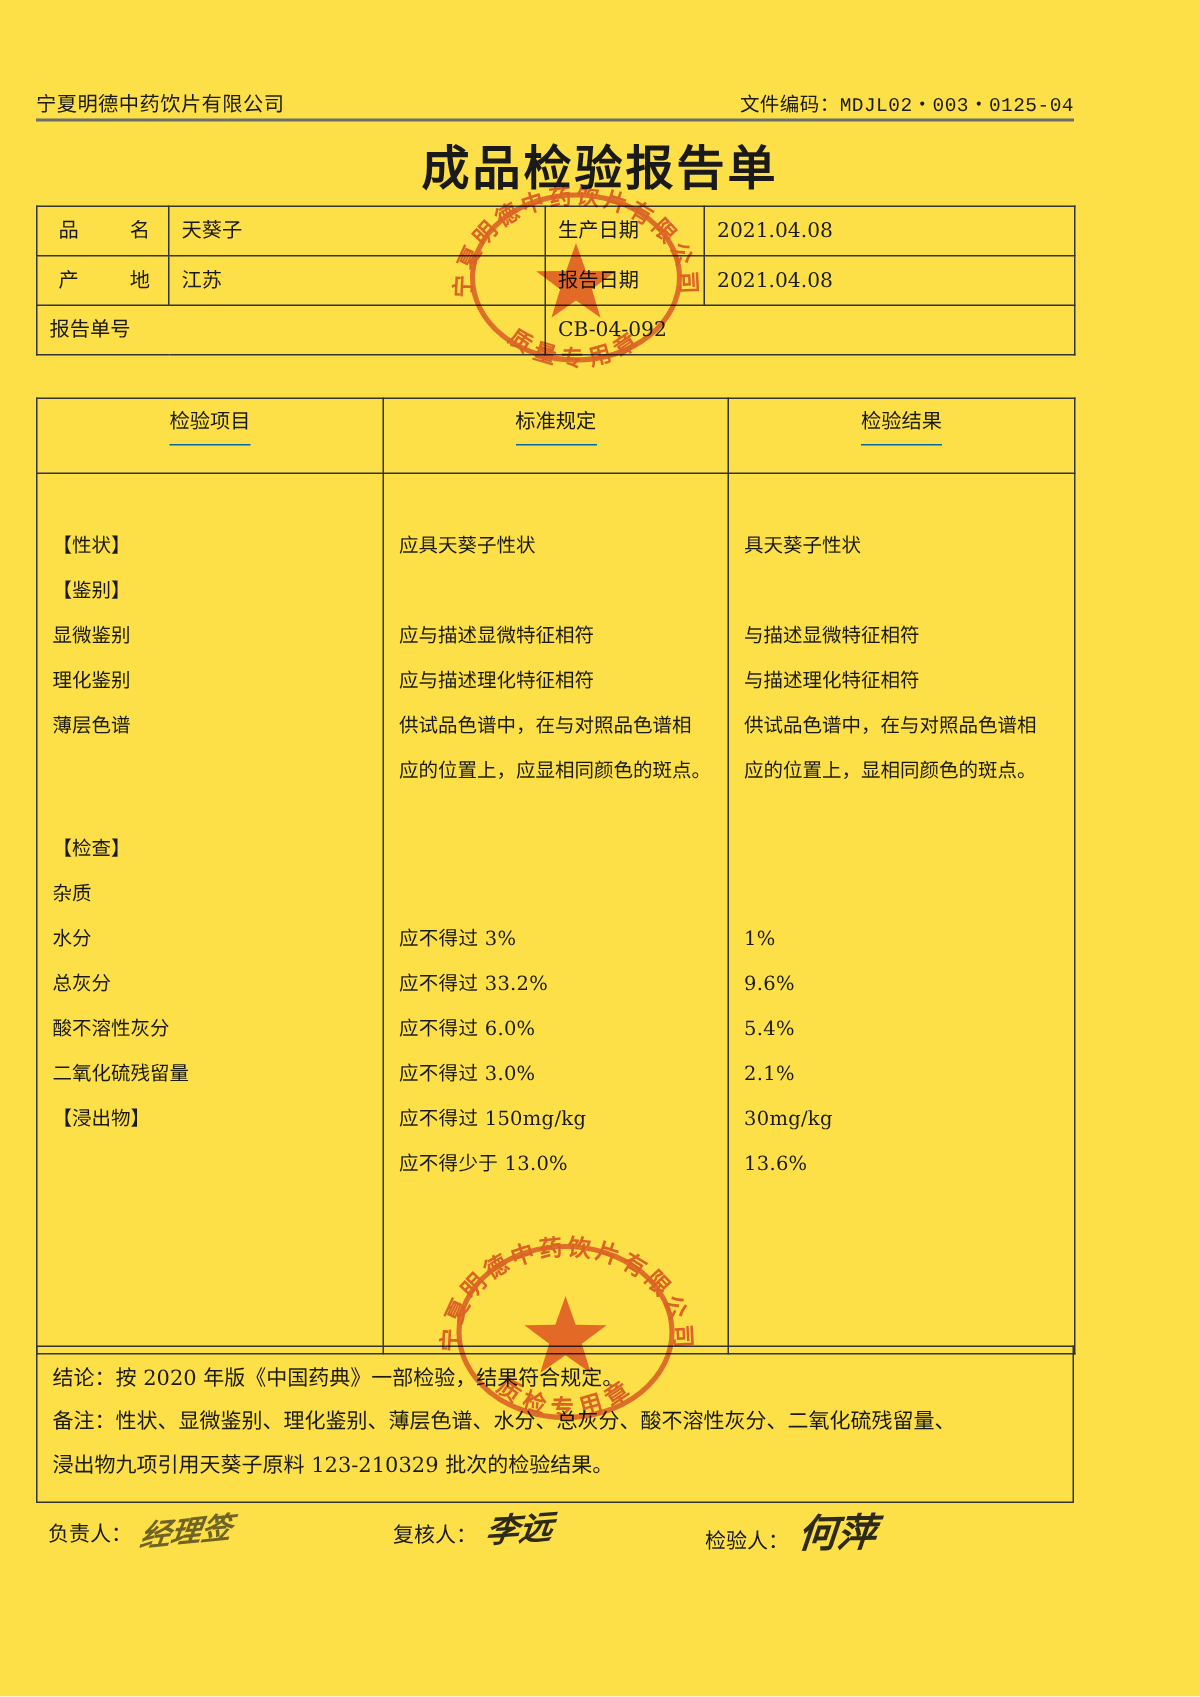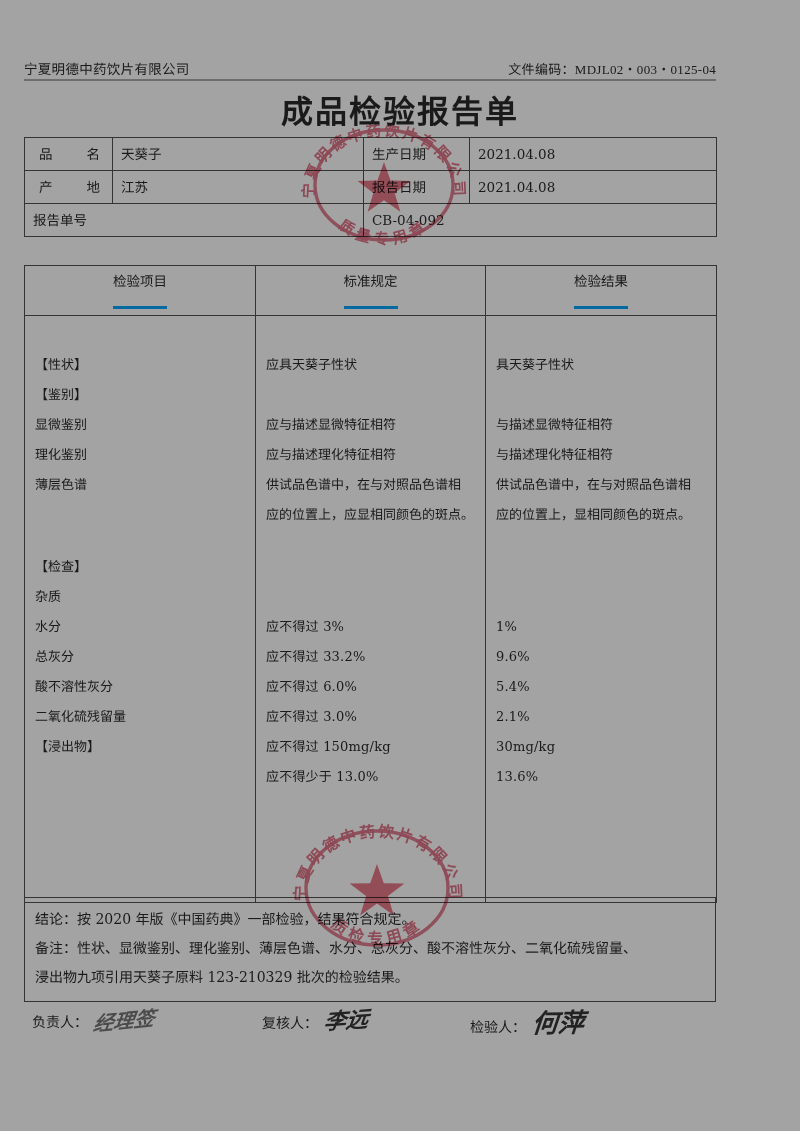--- a/index.html
+++ b/index.html
@@ -9,42 +9,42 @@
     background: #ffffff;
   }
   body {
     font-family: "DejaVu Serif", "Liberation Serif", serif;
     color: #1a1a1a;
   }
   #page {
     position: relative;
     width: 800px;
     height: 1131px;
-    background: #a3a3a3;
+    background: #fde047;
     overflow: hidden;
   }
 
   
   .doc-header {
     position: absolute;
     left: 24px;
     top: 58px;
     width: 692px;
     display: flex;
     justify-content: space-between;
     align-items: flex-end;
     font-size: 13.5px;
     letter-spacing: .3px;
   }
   .company-name {
     font-family: "DejaVu Serif", "Liberation Serif", serif;
     font-size: 13.5px;
   }
   .doc-code {
-    font-family: Liberation Serif, serif;
+    font-family: Liberation Mono, monospace;
     font-size: 13px;
     white-space: nowrap;
   }
   .header-rule {
     position: absolute;
     left: 24px;
     top: 79px;
     width: 692px;
     height: 2px;
     background: #6e6e6e;
@@ -101,22 +101,22 @@
     vertical-align: top;
     padding: 0;
     height: 26px;
   }
   .col-head {
     text-align: center;
     padding-top: 5px !important;
     font-size: 13.5px;
   }
   .col-head span {
-    border-bottom: 3px solid #0369a1;
-    padding-bottom: 17px;
+    border-bottom: 1px solid #0369a1;
+    padding-bottom: 7px;
   }
   .cell-pad { padding: 0 10px !important; }
   .rowline {
     height: 30px;
     line-height: 30px;
     font-size: 13px;
     padding-left: 10px;
     white-space: nowrap;
   }
   .rowline.num { letter-spacing: .2px; }

